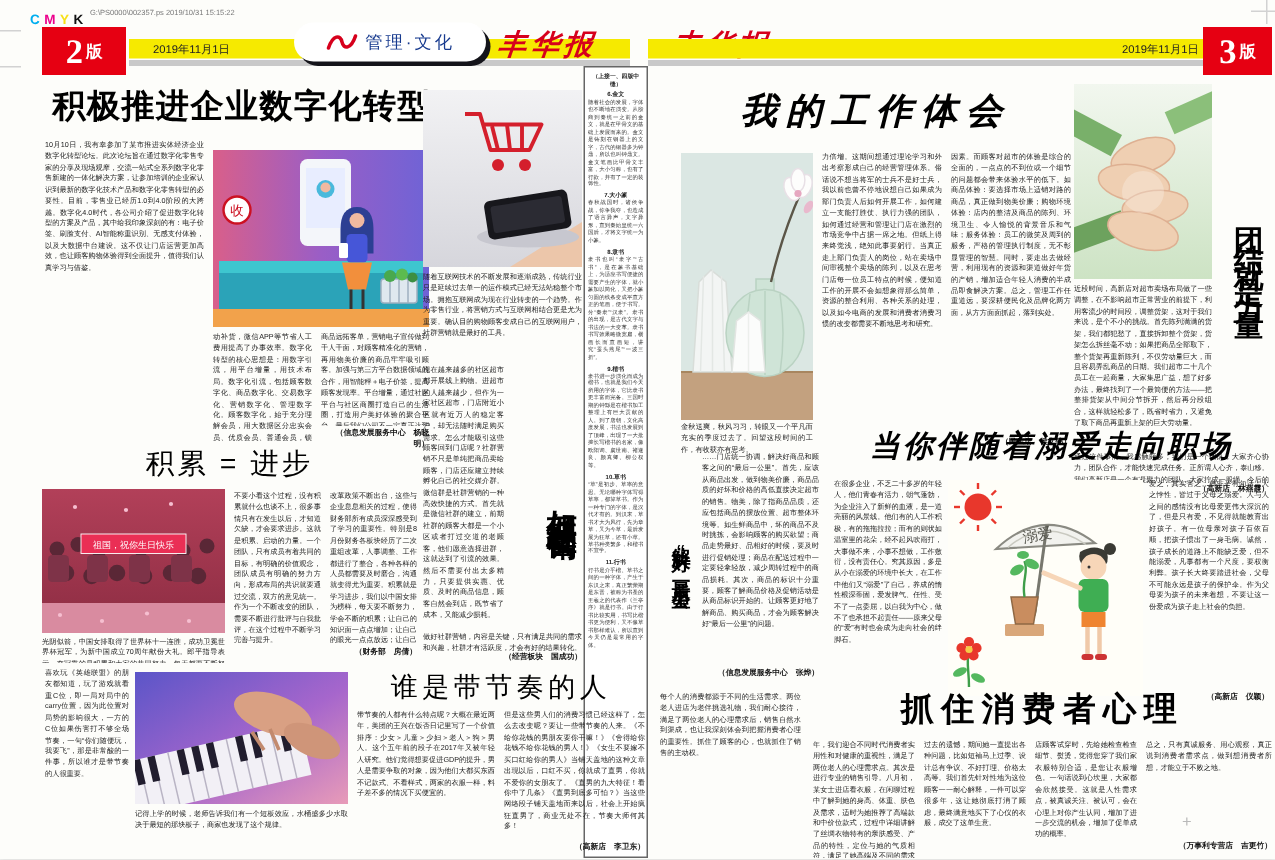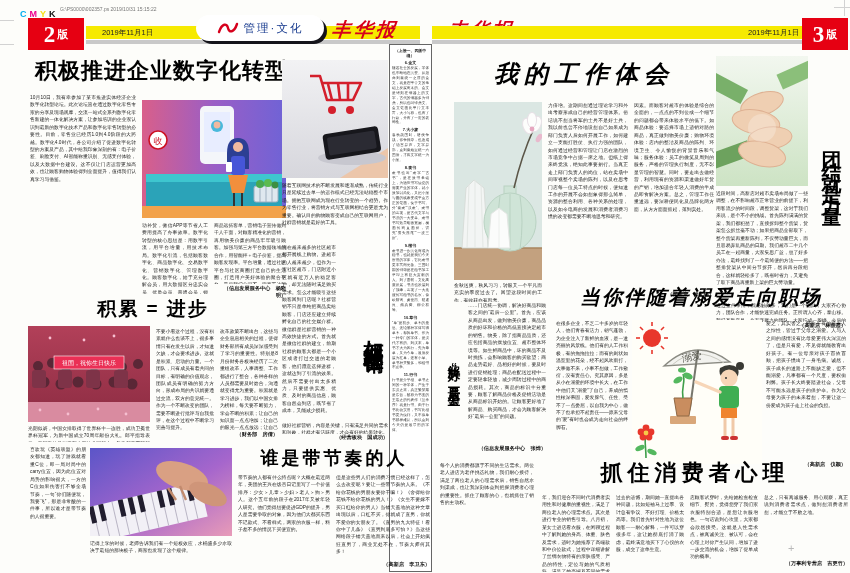--- a/index.html
+++ b/index.html
@@ -3,21 +3,21 @@
 <meta charset="utf-8">
 <style>
   html,body{margin:0;padding:0;background:#e8e8e8;}
   #page{position:relative;width:850px;height:573px;background:#fdfdfa;overflow:hidden;
         font-family:"Liberation Sans",sans-serif;color:#1c1c1c;margin:0 auto;
         box-shadow:0 0 4px rgba(0,0,0,.25);}
   .abs{position:absolute;}
   .body-text{font-size:4.8px;line-height:1.55;text-align:justify;color:#222;overflow:hidden;}
   .byline{font-size:5.2px;font-weight:bold;text-align:right;color:#111;}
   .serif-title{font-family:"Liberation Serif","DejaVu Serif",serif;font-weight:bold;color:#000;}
-  .sans-title{font-family:"Liberation Sans","DejaVu Sans",sans-serif;font-weight:bold;color:#000;}
+  .sans-title{font-family:"Liberation Sans","DejaVu Sans",sans-serif;font-weight:normal;color:#000;}
   .brush{font-family:"Liberation Serif","DejaVu Serif",serif;font-style:italic;font-weight:bold;color:#000;}
   .vtitle{writing-mode:vertical-rl;text-orientation:upright;font-weight:bold;color:#000;overflow:hidden;}
   .center{text-align:center;}
   
   .pagebox{background:#e60012;color:#fff;display:flex;align-items:center;justify-content:center;gap:2px;}
   .pagebox .num{font-size:23px;font-weight:bold;line-height:1;font-family:"Liberation Serif",serif;}
   .pagebox .word{font-size:11px;font-weight:bold;}
   .ybar{background:#f6ea00;}
   .gbar{background:#c9c9c9;}
   .tab{background:#fff;border-radius:13px;box-shadow:3px 3px 0 #14141a;display:flex;align-items:center;

